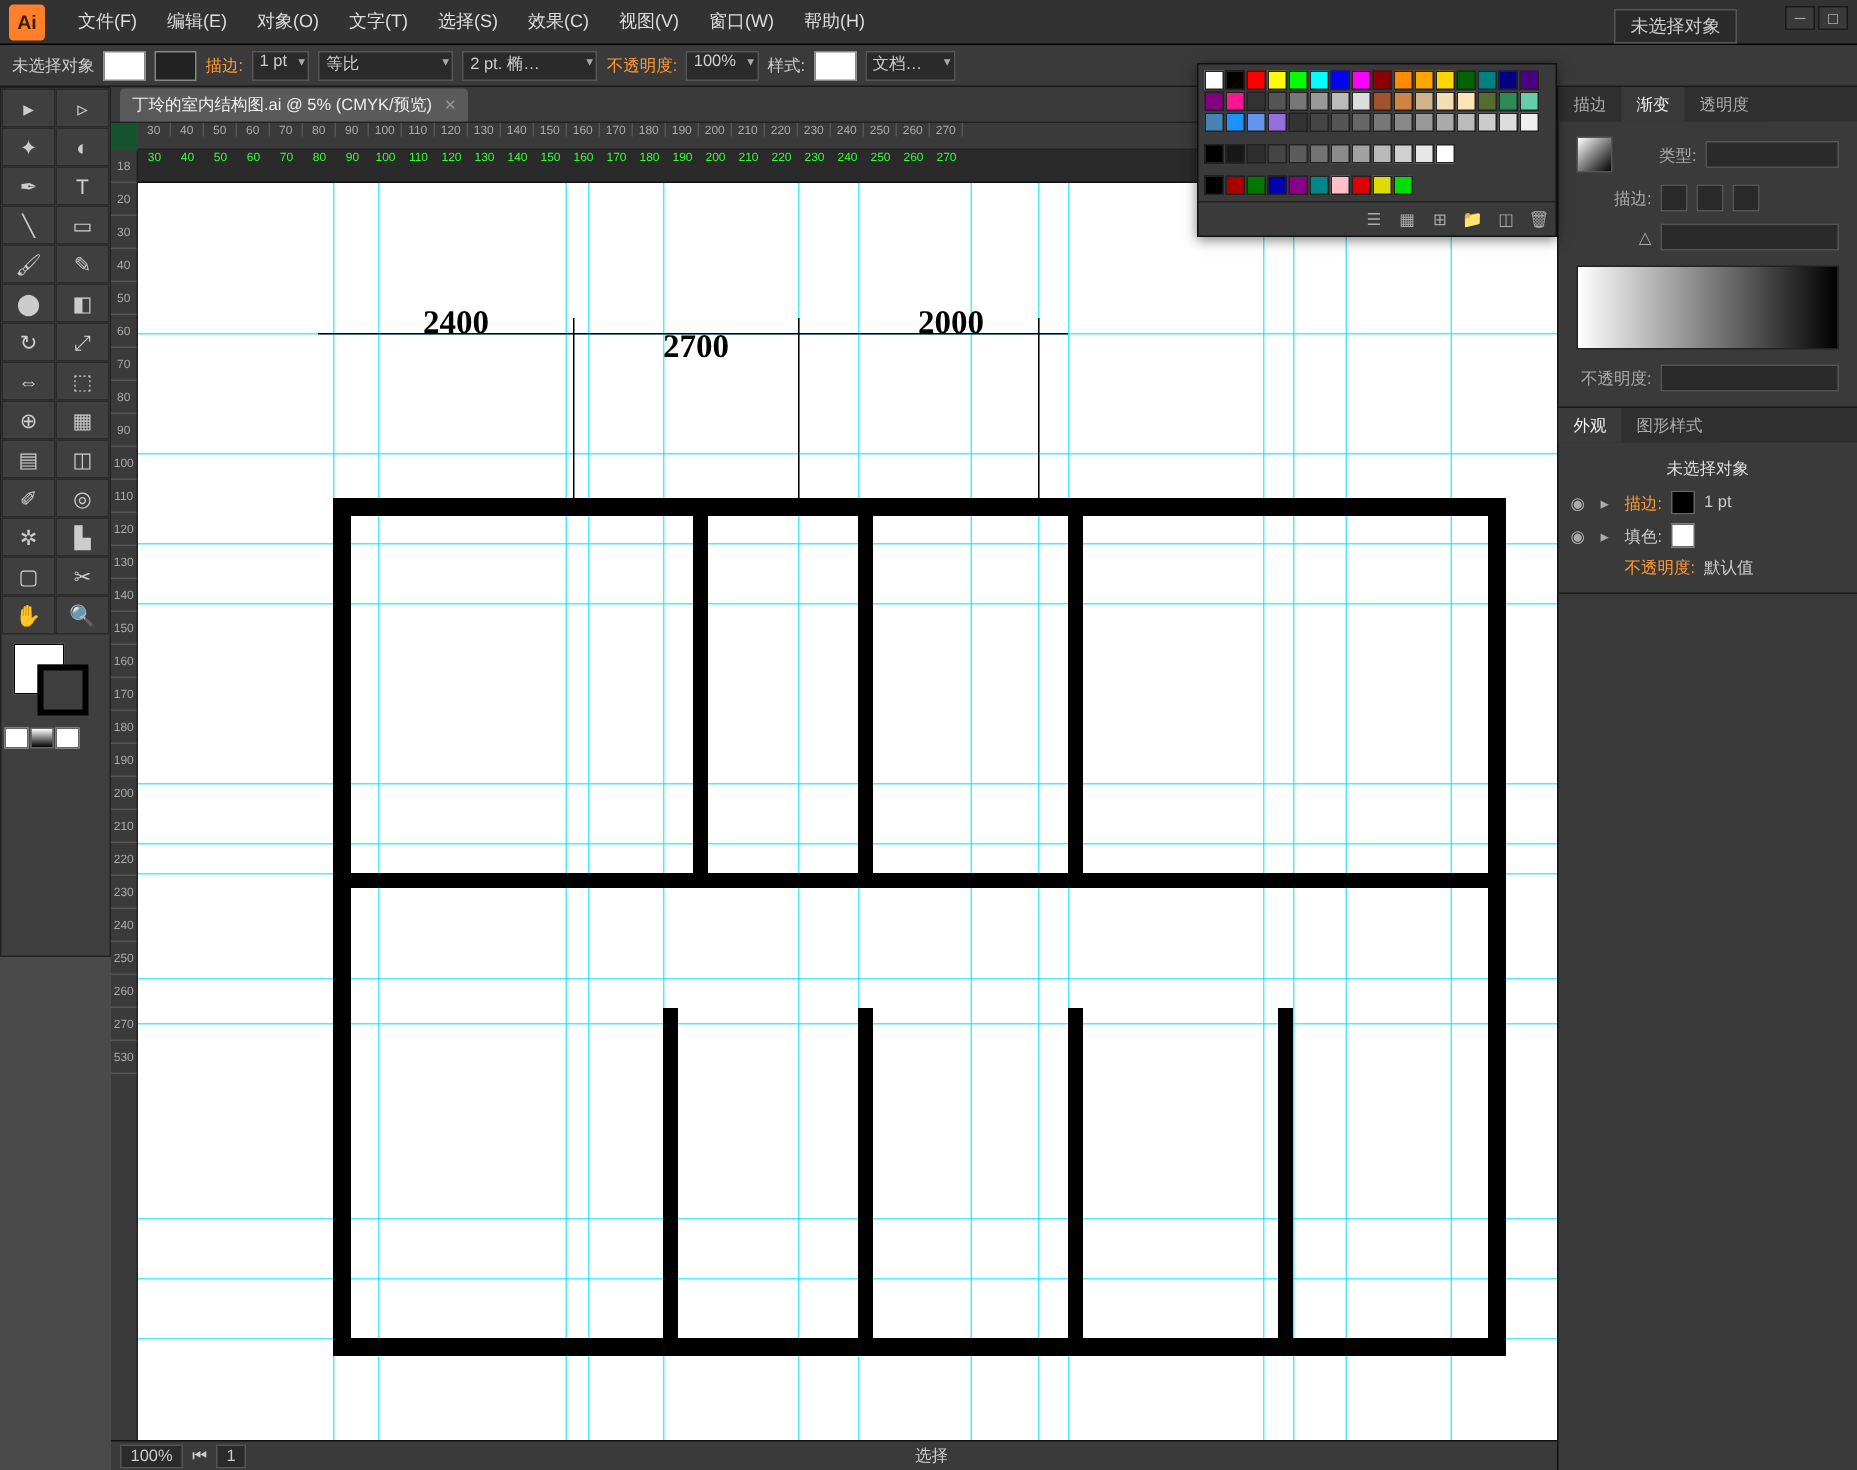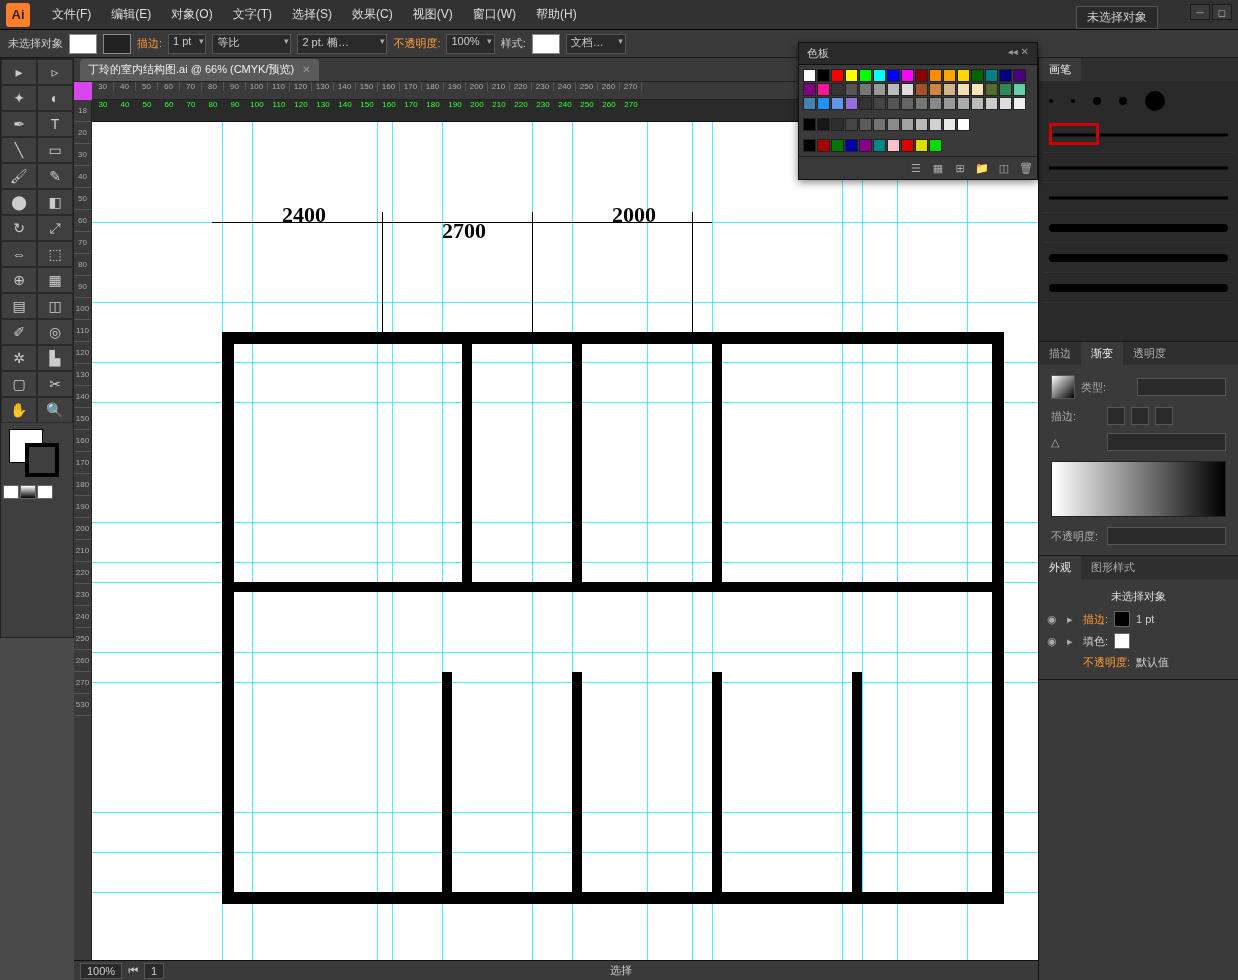--- a/index.html
+++ b/index.html
@@ -31,21 +31,21 @@
 .toolbox { position: absolute; left: 0; top: 58px; width: 74px; background: #3f3f3f; border: 1px solid #222; height: 580px; z-index: 10; }
 .tool-row { display: flex; }
 .tool-btn { width: 36px; height: 26px; border: 1px solid #2a2a2a; display: flex; align-items: center; justify-content: center; color: #ccc; font-size: 14px; background: #3f3f3f; }
 .fill-stroke { padding: 6px; position: relative; height: 60px; }
 .fs-fill { width: 34px; height: 34px; background: #fff; border: 1px solid #000; position: absolute; left: 8px; top: 6px; }
 .fs-stroke { width: 34px; height: 34px; background: #3f3f3f; border: 4px solid #000; position: absolute; left: 24px; top: 20px; }
 .mini-swatches { display: flex; padding: 2px; gap: 1px; }
 .mini-sw { width: 16px; height: 14px; border: 1px solid #666; }
 
 
-.canvas-wrap { position: absolute; left: 74px; top: 82px; right: 200px; bottom: 20px; background: #d946ef; overflow: hidden; }
+.canvas-wrap { position: absolute; left: 74px; top: 82px; right: 200px; bottom: 20px; background: #14532d; overflow: hidden; }
 .ruler-h { position: absolute; left: 18px; top: 0; right: 0; height: 18px; background: #3a3a3a; border-bottom: 1px solid #222; font-size: 8px; color: #aaa; overflow: hidden; white-space: nowrap; }
 .ruler-h span { display: inline-block; width: 22px; text-align: center; border-right: 1px solid #555; }
 .ruler-v { position: absolute; left: 0; top: 18px; width: 18px; height: 900px; background: #3a3a3a; border-right: 1px solid #222; font-size: 8px; color: #aaa; }
 .ruler-v span { display: block; height: 22px; writing-mode: horizontal-tb; text-align: center; border-bottom: 1px solid #555; line-height: 22px; }
 .sub-ruler-h { position: absolute; left: 18px; top: 18px; right: 0; height: 22px; background: #2a2a2a; font-size: 8px; color: #3f3; overflow: hidden; white-space: nowrap; border-bottom: 1px solid #111;}
 .sub-ruler-h span { display: inline-block; width: 22px; text-align: center; color: #3f3; }
 
 .artboard { position: absolute; left: 18px; top: 40px; right: 0; bottom: 0; background: #fff; }
 .guide-v { position: absolute; top: 0; bottom: 0; width: 1px; background: #00e5ff; opacity: 0.7; }
 .guide-h { position: absolute; left: 0; right: 0; height: 1px; background: #00e5ff; opacity: 0.7; }
@@ -73,21 +73,21 @@
 .brush-list { height: 260px; background: #2a2a2a; overflow: hidden; padding: 4px;}
 .brush-item { height: 30px; border-bottom: 1px solid #333; position: relative; }
 .brush-item::before { content: ""; position: absolute; left: 6px; right: 6px; top: 50%; height: 3px; background: #000; transform: translateY(-50%); }
 .brush-item.thick::before { height: 8px; border-radius: 4px; }
 .brush-dots { display: flex; gap: 18px; padding: 6px; }
 .brush-dot { width: 20px; height: 20px; border-radius: 50%; background: #000; }
 .brush-dot.sm { width: 4px; height: 4px; margin-top: 8px; }
 .brush-dot.md { width: 8px; height: 8px; margin-top: 6px; }
 
 .grad-row { display: flex; align-items: center; gap: 6px; padding: 4px 6px; font-size: 11px; }
-.grad-row label { color: #aaa; width: 50px; }
+.grad-row label { color: #aaa; width: 50px; text-align: right; }
 .grad-sel { flex: 1; height: 18px; background: #2a2a2a; border: 1px solid #555; }
 .grad-preview { height: 56px; background: linear-gradient(90deg, #fff, #000); margin: 6px; border: 1px solid #222; }
 .grad-thumb { width: 24px; height: 24px; background: linear-gradient(135deg,#fff,#000); border: 1px solid #555;}
 
 .appear-body { padding: 6px; }
 .appear-title { text-align: center; color: #ddd; font-size: 11px; padding: 4px; }
 .appear-row { display: flex; align-items: center; gap: 6px; padding: 3px 2px; font-size: 11px; }
 .appear-row .eye { width: 14px; color: #aaa; }
 .appear-row .tri { width: 10px; color: #aaa; }
 .appear-row .lbl { color: #ff9933; }
@@ -120,32 +120,32 @@
     <div class="win-btn">◻</div>
   </div>
 </div>
 
 <div class="optbar">
   <span class="opt-label">未选择对象</span>
   <span class="swatch-box"></span>
   <span class="swatch-box dk"></span>
   <span class="opt-label orange">描边:</span>
   <span class="dropdown">1 pt</span>
-  <span class="dropdown" style="width:79px">等比</span>
+  <span class="dropdown" style="width:90px">等比</span>
   <span class="dropdown" style="width:90px">2 pt. 椭…</span>
   <span class="opt-label orange">不透明度:</span>
   <span class="dropdown">100%</span>
   <span class="opt-label">样式:</span>
   <span class="swatch-box"></span>
   <span class="dropdown" style="width:60px">文档…</span>
 </div>
 
 <div class="doctab-row">
   <div class="doctab">
-    <span>丁玲的室内结构图.ai @ 66% (CMYK/预览)</span>
+    <span>丁玲的室内结构图.ai @ 5% (CMYK/预览)</span>
     <span class="close">✕</span>
   </div>
 </div>
 
 <div class="toolbox">
   <div class="tool-row">
       <div class="tool-btn">▸</div>
       <div class="tool-btn">▹</div>
     </div>
   <div class="tool-row">
@@ -295,24 +295,20 @@
 
       <div style="position:absolute;left:0;top:20px;width:500px;height:1px;background:#000"></div>
       <div style="position:absolute;left:170px;top:10px;width:1px;height:130px;background:#000"></div>
       <div style="position:absolute;left:320px;top:10px;width:1px;height:130px;background:#000"></div>
       <div style="position:absolute;left:480px;top:10px;width:1px;height:130px;background:#000"></div>
     </div>
   </div>
 </div>
 
 <div class="swatches-panel">
-  <div class="panel-title">
-    <span>色板</span>
-    <span class="pclose">◂◂ ✕</span>
-  </div>
   <div class="sw-grid" id="swGrid">
       <div class="sw-cell" style="background: rgb(255, 255, 255);"></div>
       <div class="sw-cell" style="background: rgb(0, 0, 0);"></div>
       <div class="sw-cell" style="background: rgb(255, 0, 0);"></div>
       <div class="sw-cell" style="background: rgb(255, 255, 0);"></div>
       <div class="sw-cell" style="background: rgb(0, 255, 0);"></div>
       <div class="sw-cell" style="background: rgb(0, 255, 255);"></div>
       <div class="sw-cell" style="background: rgb(0, 0, 255);"></div>
       <div class="sw-cell" style="background: rgb(255, 0, 255);"></div>
       <div class="sw-cell" style="background: rgb(139, 0, 0);"></div>
@@ -386,42 +382,20 @@
     <span>☰</span>
     <span>▦</span>
     <span>⊞</span>
     <span>📁</span>
     <span>◫</span>
     <span>🗑</span>
   </div>
 </div>
 
 <div class="right-col">
-  <div class="rpanel">
-    <div class="rpanel-tabs">
-        <div class="rpanel-tab active">画笔</div>
-      </div>
-    <div class="brush-list">
-      <div class="brush-dots">
-        <div class="brush-dot sm"></div>
-        <div class="brush-dot sm"></div>
-        <div class="brush-dot md"></div>
-        <div class="brush-dot md"></div>
-        <div class="brush-dot"></div>
-      </div>
-      <div class="brush-item" style="height:36px">
-          <div style="position:absolute;left:6px;top:6px;width:50px;height:22px;border:3px solid #c00"></div>
-        </div>
-      <div class="brush-item"></div>
-      <div class="brush-item"></div>
-      <div class="brush-item thick"></div>
-      <div class="brush-item thick"></div>
-      <div class="brush-item thick"></div>
-    </div>
-  </div>
 
   <div class="rpanel">
     <div class="rpanel-tabs">
       <div class="rpanel-tab">描边</div>
       <div class="rpanel-tab active">渐变</div>
       <div class="rpanel-tab">透明度</div>
     </div>
     <div class="rpanel-body">
       <div class="grad-row">
         <div class="grad-thumb"></div>

